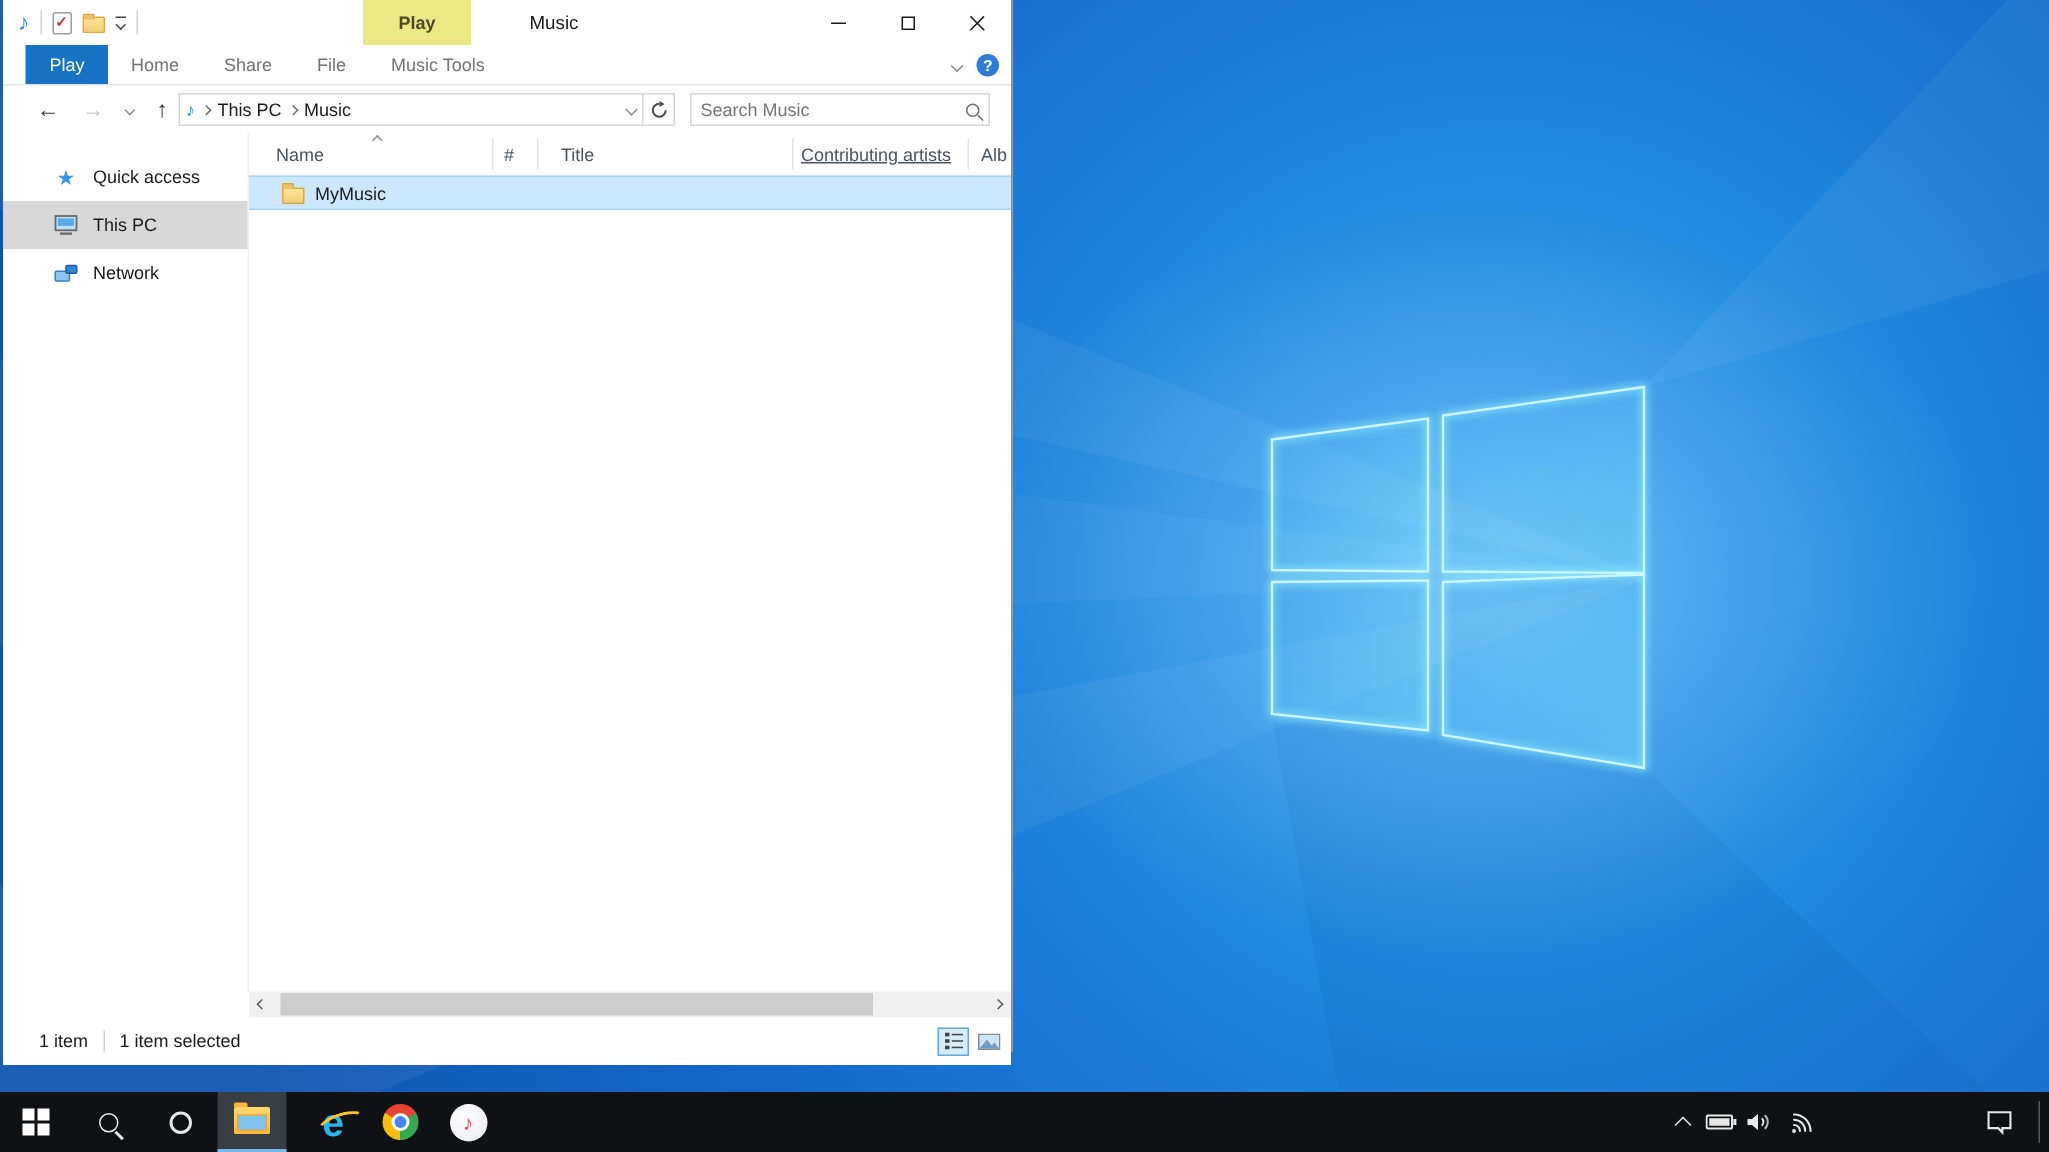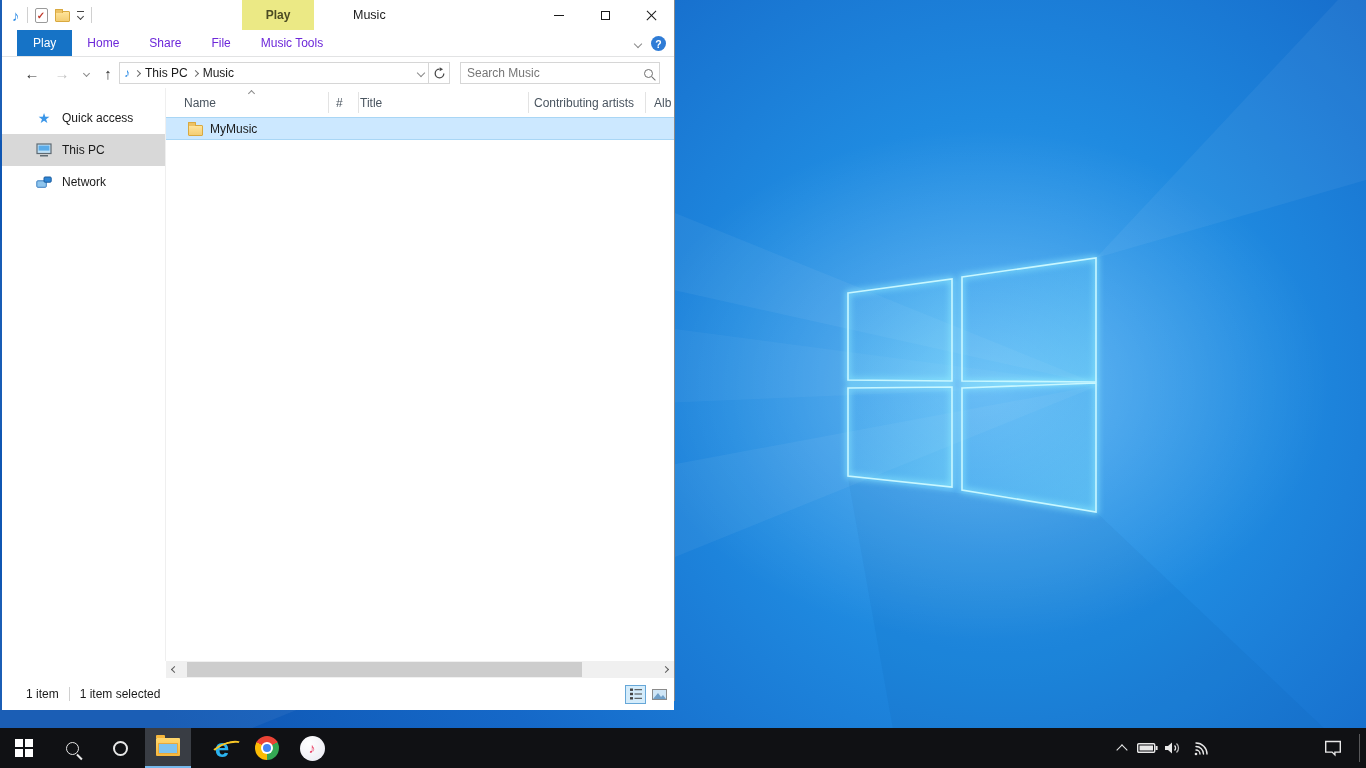--- a/index.html
+++ b/index.html
@@ -37,21 +37,21 @@
   .glyph-min { width:10px; height:1px; background:#1a1a1a; }
   .glyph-max { width:9px; height:9px; border:1px solid #1a1a1a; }
   .glyph-close { position:relative; width:11px; height:11px; }
   .glyph-close::before,.glyph-close::after { content:''; position:absolute; left:-1px; top:5px; width:13px; height:1.2px; background:#1a1a1a; }
   .glyph-close::before { transform:rotate(45deg); }
   .glyph-close::after { transform:rotate(-45deg); }
 
   
   .tabrow { position:absolute; left:0; top:30px; right:0; height:27px; background:#fff;
             border-bottom:1px solid #e2e3e4; display:flex; align-items:stretch; }
-  .tab { padding:0 15px; display:flex; align-items:center; color:#6d28d9; }
+  .tab { padding:0 15px; display:flex; align-items:center; color:#737373; }
   .tab-file { margin-left:15px; padding:0 16px; background:#1673c6; color:#fff; }
   .tabrow-right { position:absolute; right:8px; top:0; height:27px; display:flex; align-items:center; gap:10px; }
   .help-btn { width:15px; height:15px; border-radius:50%; background:#2f7cd6; color:#fff; font-size:10.5px;
               font-weight:bold; display:flex; align-items:center; justify-content:center; }
 
   
   .toolbar { position:absolute; left:0; top:58px; right:0; height:30px; background:#fff; }
   .navbtn { position:absolute; top:0; height:30px; display:flex; align-items:center; justify-content:center; color:#333; font-size:15px; }
   .disabled { color:#c3c3c3; }
   .addressbox { position:absolute; left:117px; top:4px; width:310px; height:22px; border:1px solid #d6d6d6;
@@ -266,23 +266,23 @@
       </div>
     </div>
 
     <div class="filearea">
       <div class="colheaders">
         <div class="colhead" style="left:18px;">Name</div>
         <span class="chev cv-up sort-ind" style="left:83px;width:5px;height:5px;border-color:#8a8a8a;"></span>
         <span class="col-div" style="left:162px;"></span>
         <div class="colhead" style="left:170px;">#</div>
         <span class="col-div" style="left:192px;"></span>
-        <div class="colhead" style="left:194px;">Title</div>
+        <div class="colhead" style="left:208px;">Title</div>
         <span class="col-div" style="left:362px;"></span>
-        <div class="colhead" style="left:368px;">Contributing artists</div>
+        <div class="colhead" style="left:368px;text-decoration:underline;">Contributing artists</div>
         <span class="col-div" style="left:479px;"></span>
         <div class="colhead" style="left:488px;">Alb</div>
       </div>
       <div class="file-row">
         <span class="icon-folder"></span>
         <span>MyMusic</span>
       </div>
     </div>
 
     <div class="hscroll">

